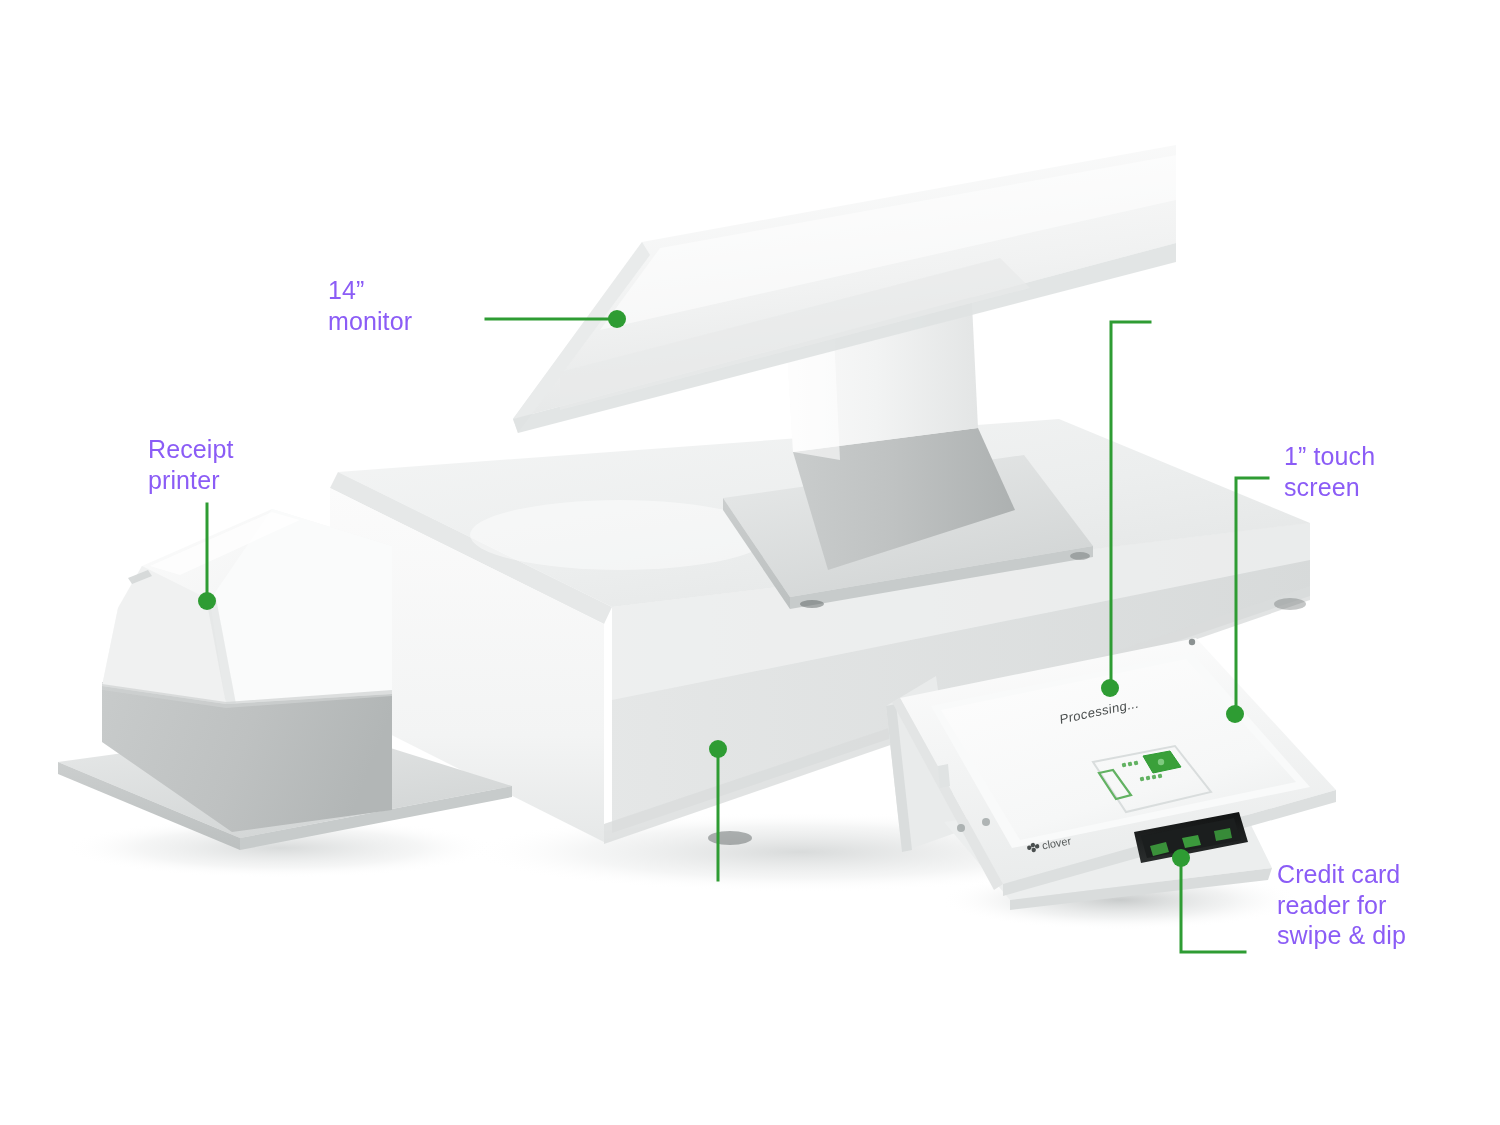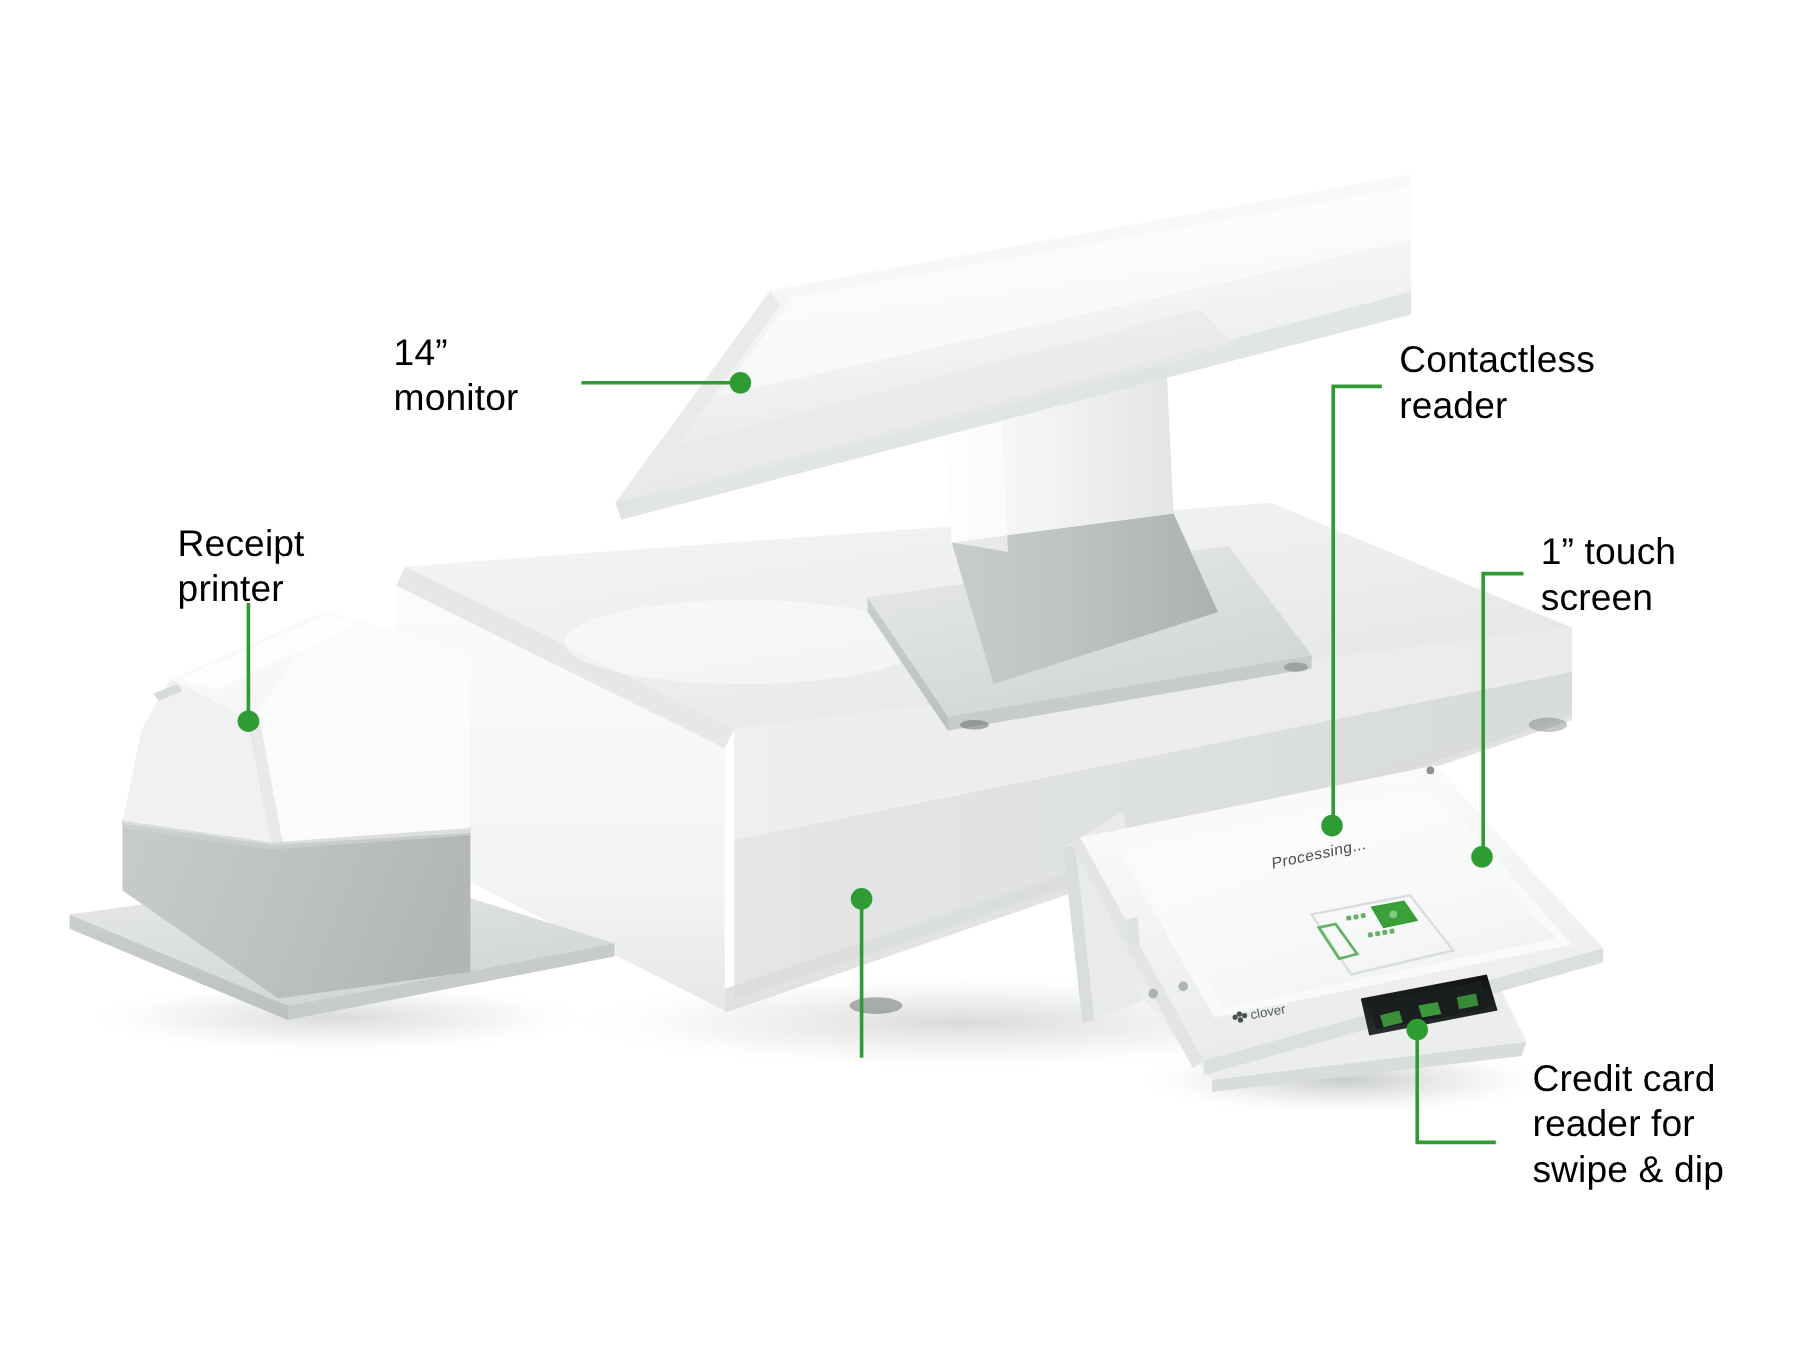--- a/index.html
+++ b/index.html
@@ -5,21 +5,21 @@
   html,body{margin:0;padding:0;}
   body{
     width:1500px;height:1125px;
     background:#ffffff;
     font-family:"Liberation Sans", sans-serif;
     overflow:hidden;
     position:relative;
   }
   #stage{position:absolute;inset:0;width:1500px;height:1125px;}
   #scene{position:absolute;inset:0;}
-  .callout{position:absolute;color:#000000;font-size:31px;line-height:1.22;letter-spacing:.1px;font-weight:400;white-space:pre-line;}
+  .callout{position:absolute;color:#8b5cf6;font-size:25px;line-height:1.22;letter-spacing:.1px;font-weight:400;white-space:pre-line;}
   .svg-layer{position:absolute;inset:0;width:1500px;height:1125px;pointer-events:none;}
 </style>
 </head>
 <body>
 
 <div id="stage">
 
   <svg id="scene" viewBox="0 0 1500 1125" xmlns="http://www.w3.org/2000/svg">
     <defs>
       <linearGradient id="gWhiteTop" x1="0" y1="0" x2="0.25" y2="1">
@@ -234,21 +234,19 @@
         <circle cx="1235" cy="714" r="9" fill="#2e9c33"></circle>
         <circle cx="718" cy="749" r="9" fill="#2e9c33"></circle>
         <circle cx="1181" cy="858" r="9" fill="#2e9c33"></circle>
       </g>
   </svg>
 
   <div class="callout" style="left:328px;top:275px;">14”
 monitor</div>
   <div class="callout" style="left:148px;top:402px;margin-top:32px;">Receipt
 printer</div>
-  <div class="callout" style="left:1166px;top:281px;">Contactless
-reader</div>
   <div class="callout" style="left:1284px;top:441px;">1” touch
 screen</div>
-  <div class="callout" style="left:1277px;top:880px;">Credit card
+  <div class="callout" style="left:1277px;top:859px;">Credit card
 reader for
 swipe &amp; dip</div>
 
 </div>
 
 </body></html>

